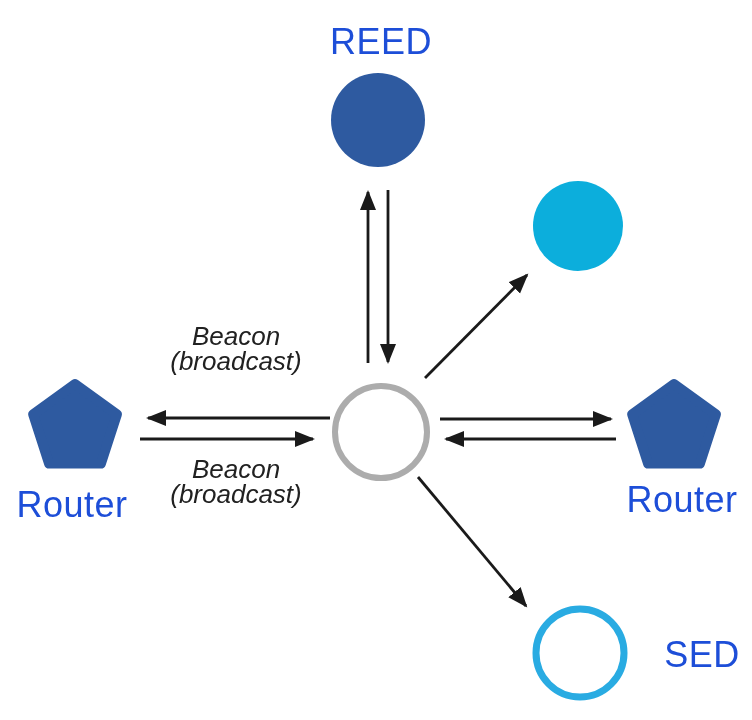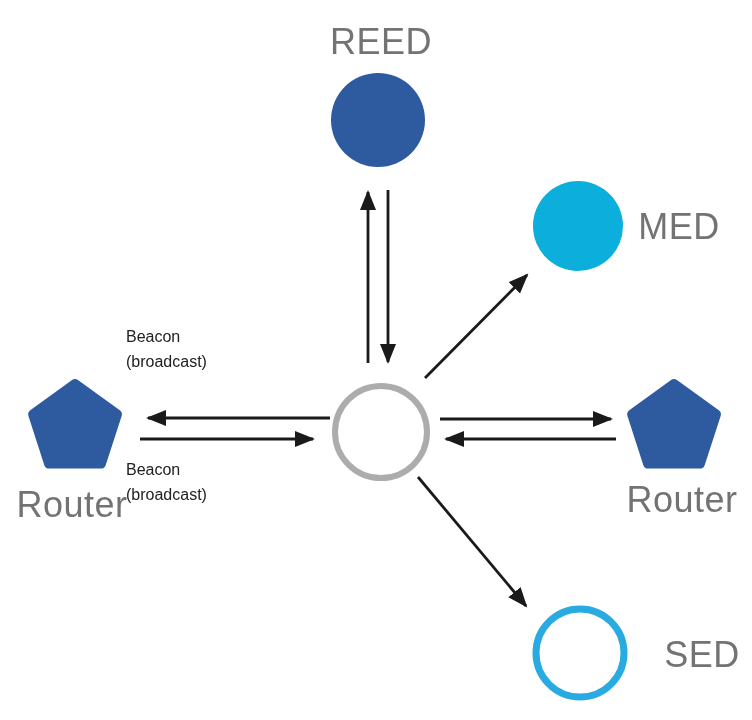--- a/index.html
+++ b/index.html
@@ -18,33 +18,35 @@
   }
   .diagram-svg {
     position: absolute;
     left: 0;
     top: 0;
   }
   .label {
     position: absolute;
     transform: translate(-50%, -50%);
     white-space: nowrap;
-    color: #737373;
+    color: #1d4ed8;
   }
   .node-label {
     font-size: 36px;
     line-height: 1.1;
     font-weight: 400;
     letter-spacing: 0.5px;
   }
   .msg-label {
     position: absolute;
     width: 220px;
-    font-size: 16px;
+    text-align: center;
+    font-size: 26px;
     line-height: 25px;
+    font-style: italic;
     color: #212121;
   }
   .msg-label span { display: block; }
 </style>
 </head>
 <body>
 
 <div class="canvas">
 
   <svg class="diagram-svg" width="752" height="720" viewBox="0 0 752 720">
@@ -88,21 +90,20 @@
       <polygon points="75,384 116.9,414.4 100.9,463.6 49.1,463.6 33.2,414.4" fill="currentColor" stroke="currentColor" stroke-width="10" stroke-linejoin="round"></polygon>
     </g>
 
     <g color="#2E5AA0">
       <polygon points="674,384 715.9,414.4 699.9,463.6 648.1,463.6 632.2,414.4" fill="currentColor" stroke="currentColor" stroke-width="10" stroke-linejoin="round"></polygon>
     </g>
   </svg>
 
   <div class="label node-label" style="left:381px; top:42px;">REED</div>
 
-  <div class="label node-label" style="left:679px; top:227px;">MED</div>
 
   <div class="label node-label" style="left:72px; top:505px;">Router</div>
 
   <div class="label node-label" style="left:682px; top:500px;">Router</div>
 
   <div class="label node-label" style="left:702px; top:655px;">SED</div>
 
   <div class="msg-label" style="left:126px; top:324px;">
     <span>Beacon</span>
     <span>(broadcast)</span>

